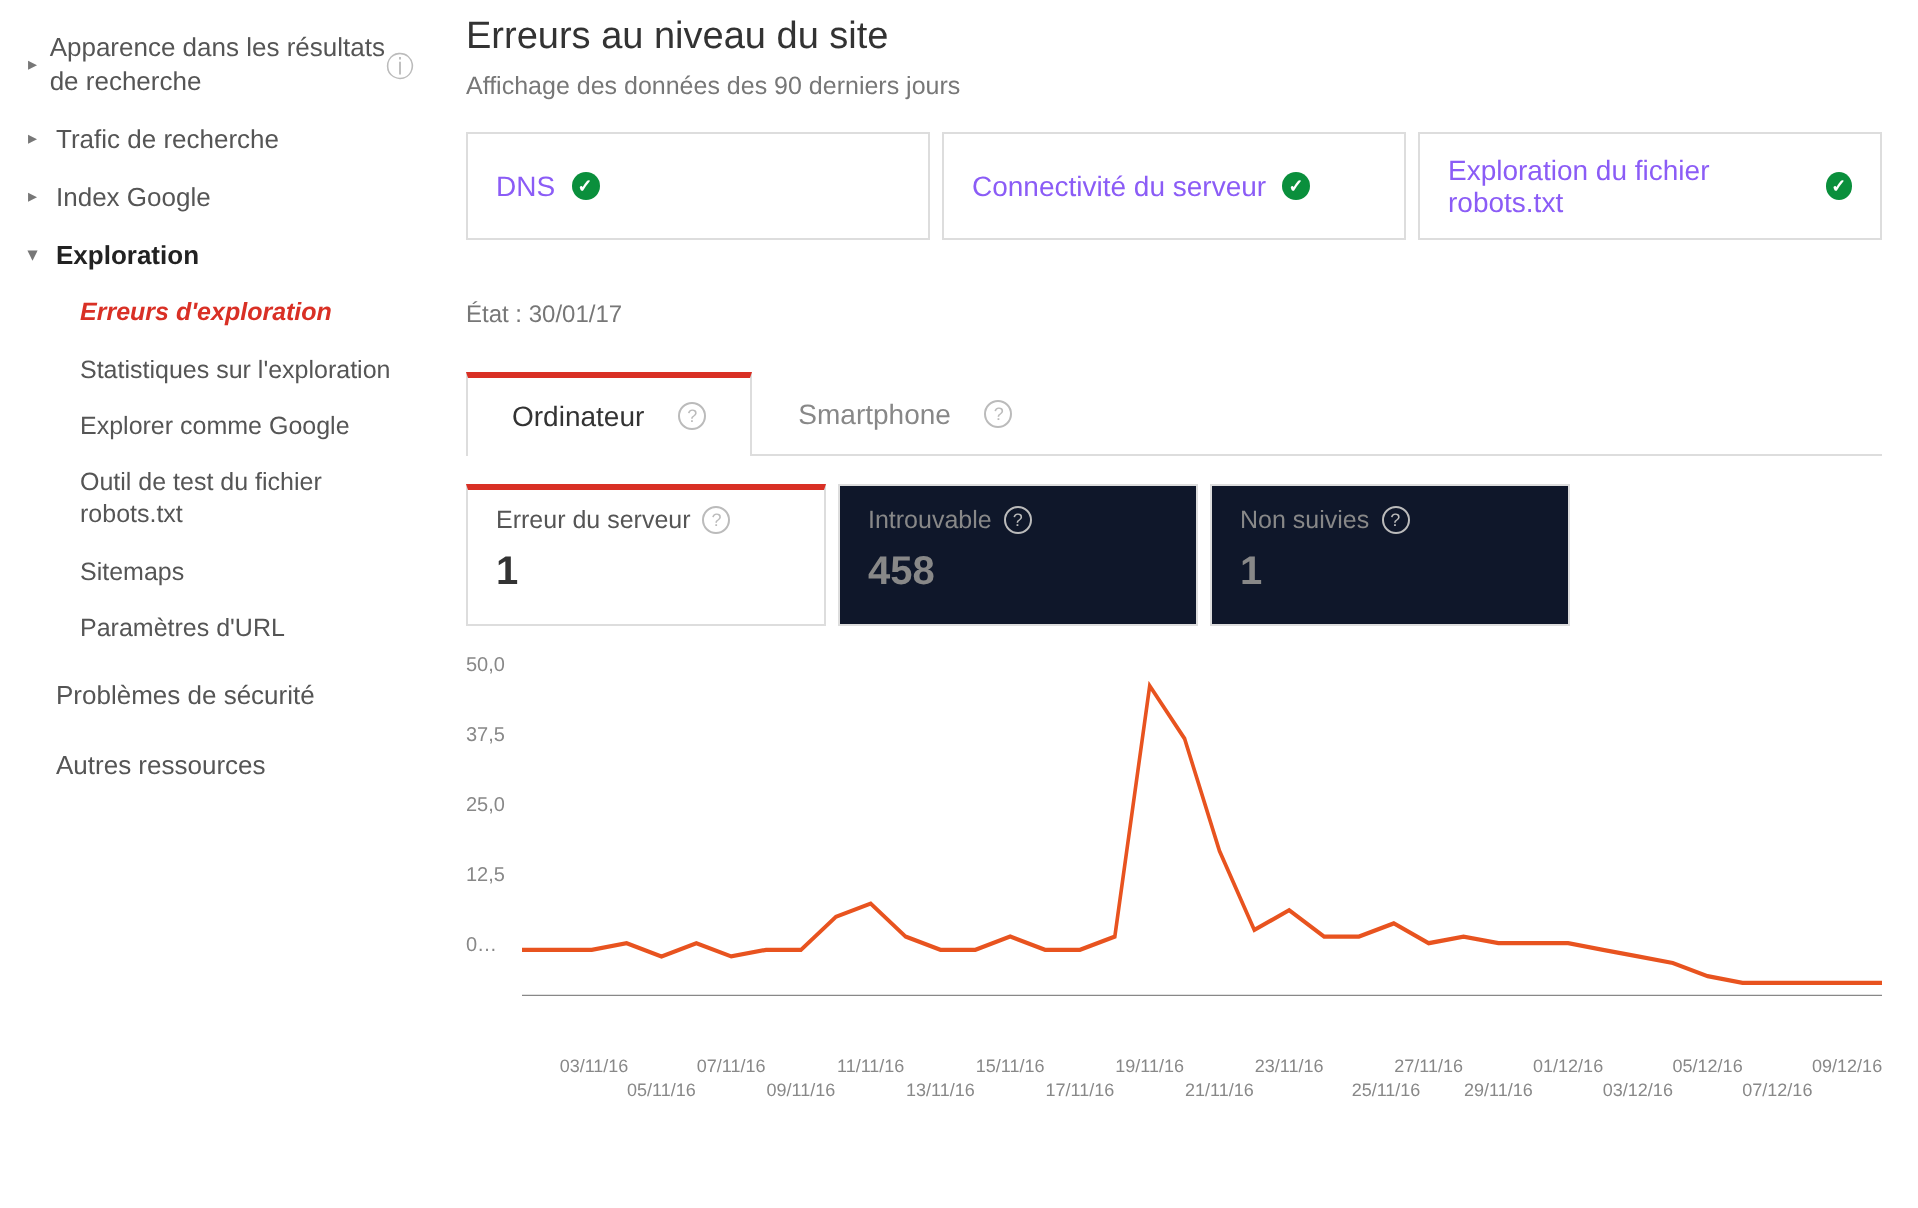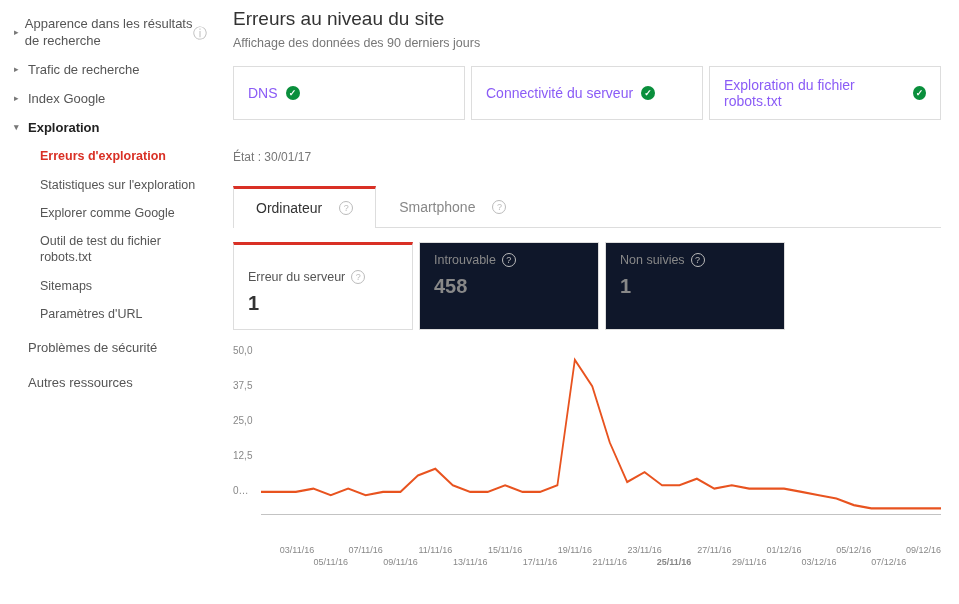--- a/index.html
+++ b/index.html
@@ -3,39 +3,39 @@
 <meta charset="utf-8">
 <style>
   * { box-sizing: border-box; margin: 0; padding: 0; }
   body { font-family: Arial, Helvetica, sans-serif; font-size: 13px; color: #333; background: #fff; width: 959px; height: 604px; overflow: hidden; display: flex; }
   .sidebar { width: 215px; padding: 10px 0 0 10px; }
   .nav-item { display: flex; align-items: center; padding: 6px 8px 6px 4px; cursor: pointer; color: #555; line-height: 1.3; }
   .nav-item .arrow { width: 10px; margin-right: 4px; font-size: 9px; color: #777; }
   .nav-item.expanded .arrow { transform: none; }
   .nav-item.child { padding-left: 30px; font-size: 12.5px; }
   .nav-item.bold { font-weight: bold; color: #222; }
-  .nav-item.active { color: #d93025; font-weight: bold; }
+  .nav-item.active { color: #d93025; font-weight: bold; font-style: italic; }
   .nav-item .info { margin-left: auto; color: #bbb; font-size: 14px; }
   .main { flex: 1; padding: 8px 18px 0 18px; }
   h1.section { font-size: 19px; font-weight: normal; color: #333; margin-bottom: 6px; }
   .subtext { font-size: 12.5px; color: #777; margin-bottom: 16px; }
   .status-row { display: flex; gap: 0; margin-bottom: 30px; }
   .status-card { flex: 1; border: 1px solid #ddd; padding: 10px 14px; font-size: 14px; color: #8b5cf6; display: flex; align-items: center; gap: 8px; }
   .status-card + .status-card { margin-left: 6px; }
   .check { width: 14px; height: 14px; border-radius: 50%; background: #0a8f3c; display: inline-flex; align-items: center; justify-content: center; color: #fff; font-size: 9px; font-weight: bold; }
   .check::before { content: "✓"; }
   .state-line { font-size: 12px; color: #777; margin-bottom: 22px; }
   .tabs { display: flex; border-bottom: 1px solid #ddd; }
   .tab { padding: 12px 22px; font-size: 14px; color: #888; cursor: pointer; border: 1px solid transparent; border-bottom: none; display: flex; align-items: center; gap: 17px; }
   .tab.active { border-color: #ddd; border-top: 3px solid #d93025; color: #333; background: #fff; margin-bottom: -1px; padding-top: 10px; }
   .help { width: 14px; height: 14px; border: 1px solid #bbb; border-radius: 50%; display: inline-flex; align-items: center; justify-content: center; font-size: 9px; color: #bbb; }
   .help::before { content: "?"; }
   .stat-row { display: flex; gap: 6px; margin-top: 14px; margin-bottom: 20px; }
   .stat-card { flex: 0 0 180px; border: 1px solid #ddd; padding: 10px 14px 14px; cursor: pointer; }
-  .stat-card.selected { border-top: 3px solid #d93025; padding-top: 25px; }
+  .stat-card.selected { border-top: 3px solid #d93025; padding-top: 8px; }
   .stat-card.dim { background: #0f172a; color: #888; }
   .stat-label { font-size: 12.5px; display: flex; align-items: center; gap: 6px; margin-bottom: 8px; color: #555; }
   .stat-card.dim .stat-label { color: #888; }
   .stat-value { font-size: 20px; font-weight: bold; }
   .stat-card.dim .stat-value { color: #888; }
   .chart-wrap { position: relative; height: 165px; margin-left: 28px; }
   .ylab { position: absolute; left: -28px; font-size: 10px; color: #888; transform: translateY(-50%); }
   .xticks { position: absolute; bottom: -30px; left: 0; right: 0; font-size: 9px; color: #888; }
   .xtick { position: absolute; transform: translateX(-50%); text-align: center; white-space: nowrap; line-height: 1.2; }
   svg.line { position: absolute; inset: 0; width: 100%; height: 100%; }
@@ -176,21 +176,21 @@
         <div class="xtick" style="left: 69.7436px; top: 12px;">05/11/16</div>
         <div class="xtick" style="left: 104.615px; top: 0px;">07/11/16</div>
         <div class="xtick" style="left: 139.487px; top: 12px;">09/11/16</div>
         <div class="xtick" style="left: 174.359px; top: 0px;">11/11/16</div>
         <div class="xtick" style="left: 209.231px; top: 12px;">13/11/16</div>
         <div class="xtick" style="left: 244.103px; top: 0px;">15/11/16</div>
         <div class="xtick" style="left: 278.974px; top: 12px;">17/11/16</div>
         <div class="xtick" style="left: 313.846px; top: 0px;">19/11/16</div>
         <div class="xtick" style="left: 348.718px; top: 12px;">21/11/16</div>
         <div class="xtick" style="left: 383.59px; top: 0px;">23/11/16</div>
-        <div class="xtick" style="left: 413px; top: 12px; font-weight: bold;">25/11/16</div>
+        <div class="xtick" style="left: 432px; top: 12px;">25/11/16</div>
         <div class="xtick" style="left: 453.333px; top: 0px;">27/11/16</div>
         <div class="xtick" style="left: 488.205px; top: 12px;">29/11/16</div>
         <div class="xtick" style="left: 523.077px; top: 0px;">01/12/16</div>
         <div class="xtick" style="left: 557.949px; top: 12px;">03/12/16</div>
         <div class="xtick" style="left: 592.821px; top: 0px;">05/12/16</div>
         <div class="xtick" style="left: 627.692px; top: 12px;">07/12/16</div>
         <div class="xtick" style="left: 662.564px; top: 0px;">09/12/16</div>
       </div>
   <div class="ylab" style="top: 140px;">0…</div>
       <div class="ylab" style="top: 105px;">12,5</div>

